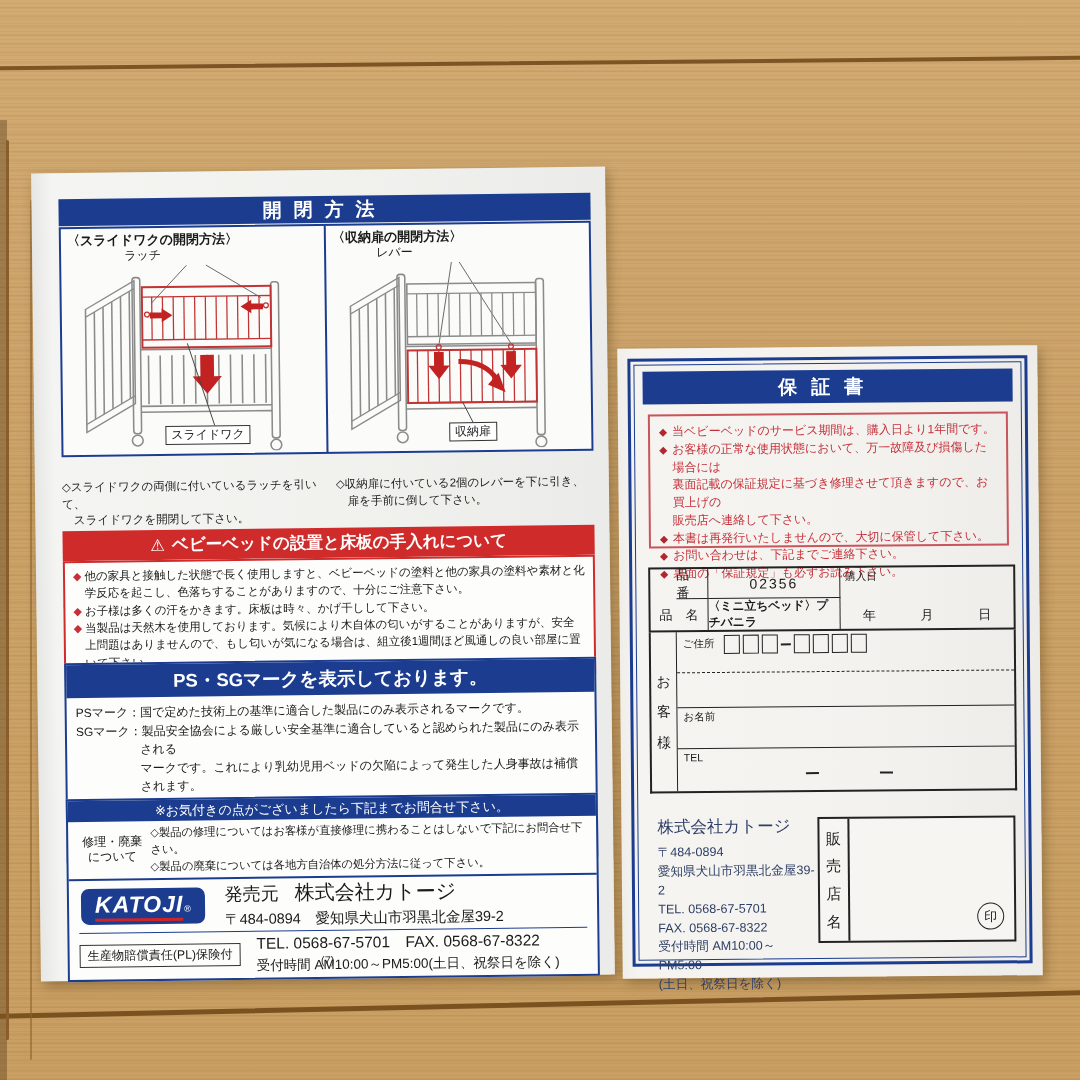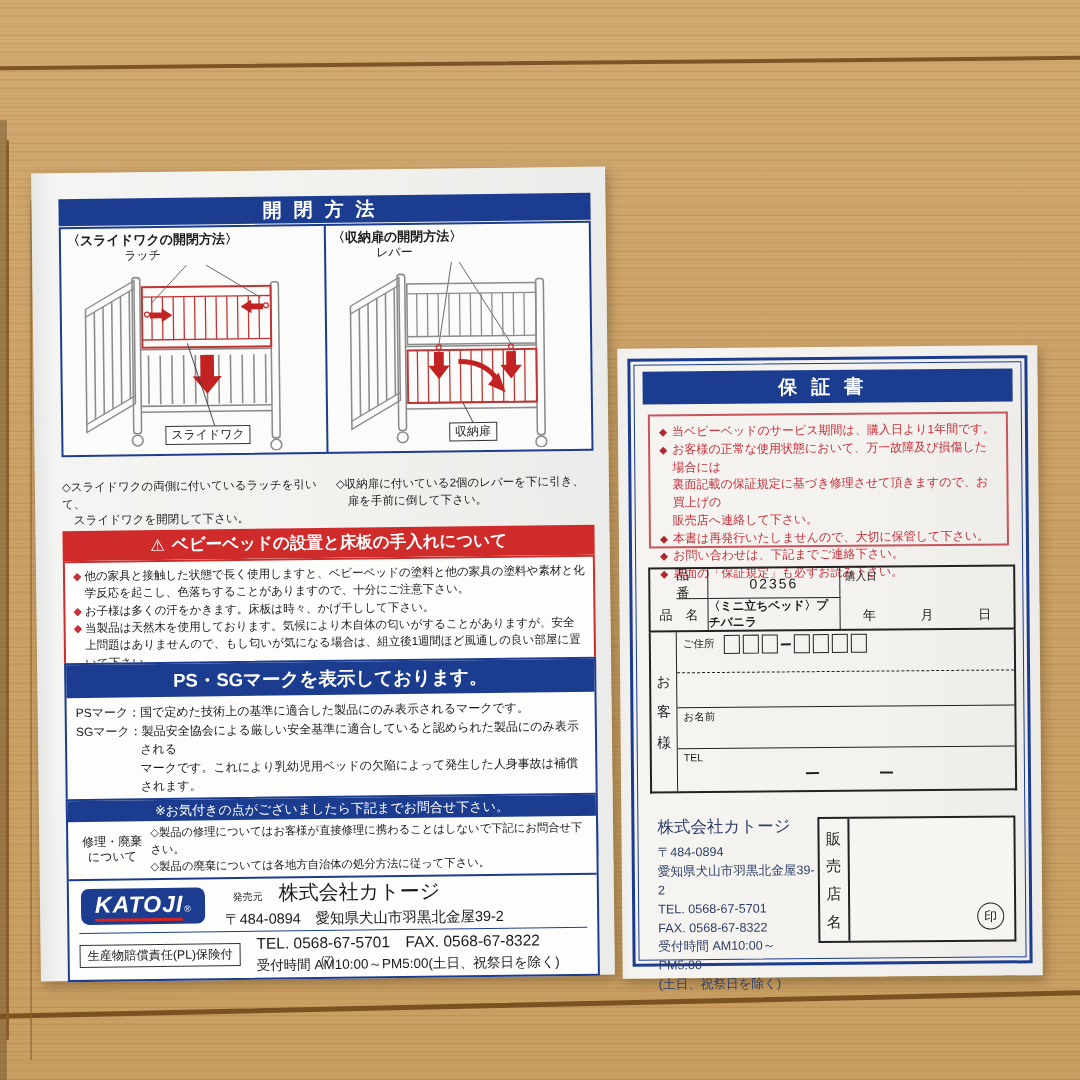--- a/index.html
+++ b/index.html
@@ -75,21 +75,21 @@
   .repair-label { width:76px; font-size:12px; white-space:pre-line; text-align:center; line-height:1.3; }
   .repair-items { flex:1; font-size:11.3px; line-height:1.5; }
   .divider2 { border-top:2px solid #1c3d8f; }
   .divider1 { border-top:1px solid #1c3d8f; margin:0 10px; }
   .pub-row { display:flex; align-items:center; padding:5px 12px; height:52px; }
   .katoji-logo { background:#1c3d8f; border-radius:8px; padding:3px 14px 6px; color:#fff; position:relative; }
   .katoji-text { font-size:23px; font-weight:bold; letter-spacing:1px; border-bottom:3px solid #d02525; padding-bottom:1px; font-style:italic; }
   .katoji-reg { font-size:9px; vertical-align:baseline; margin-left:1px; }
   .pub-info { margin-left:20px; }
   .pub-line1 { display:flex; align-items:baseline; }
-  .pub-label { font-size:10px;margin-left:8px; }
+  .pub-label { font-size:18px; }
   .pub-name { font-size:20px; margin-left:16px; }
   .pub-addr { font-size:14.5px; margin-top:3px; }
   .tel-row { display:flex; align-items:center; gap:16px; padding:4px 10px; height:46px; }
   .pl-box { border:1.3px solid #333; padding:2px 7px; font-size:12.2px; white-space:nowrap; }
   .telfax { font-size:15.5px; }
   .hours { font-size:13.5px; margin-top:2px; }
   .m-page { position:absolute; left:0; right:0; top:784px; text-align:center; font-size:11px; color:#333; }
 
   
   .w-outer { position:absolute; left:10px; right:10px; top:10px; bottom:12px; border:3px solid #1c3d8f; }

